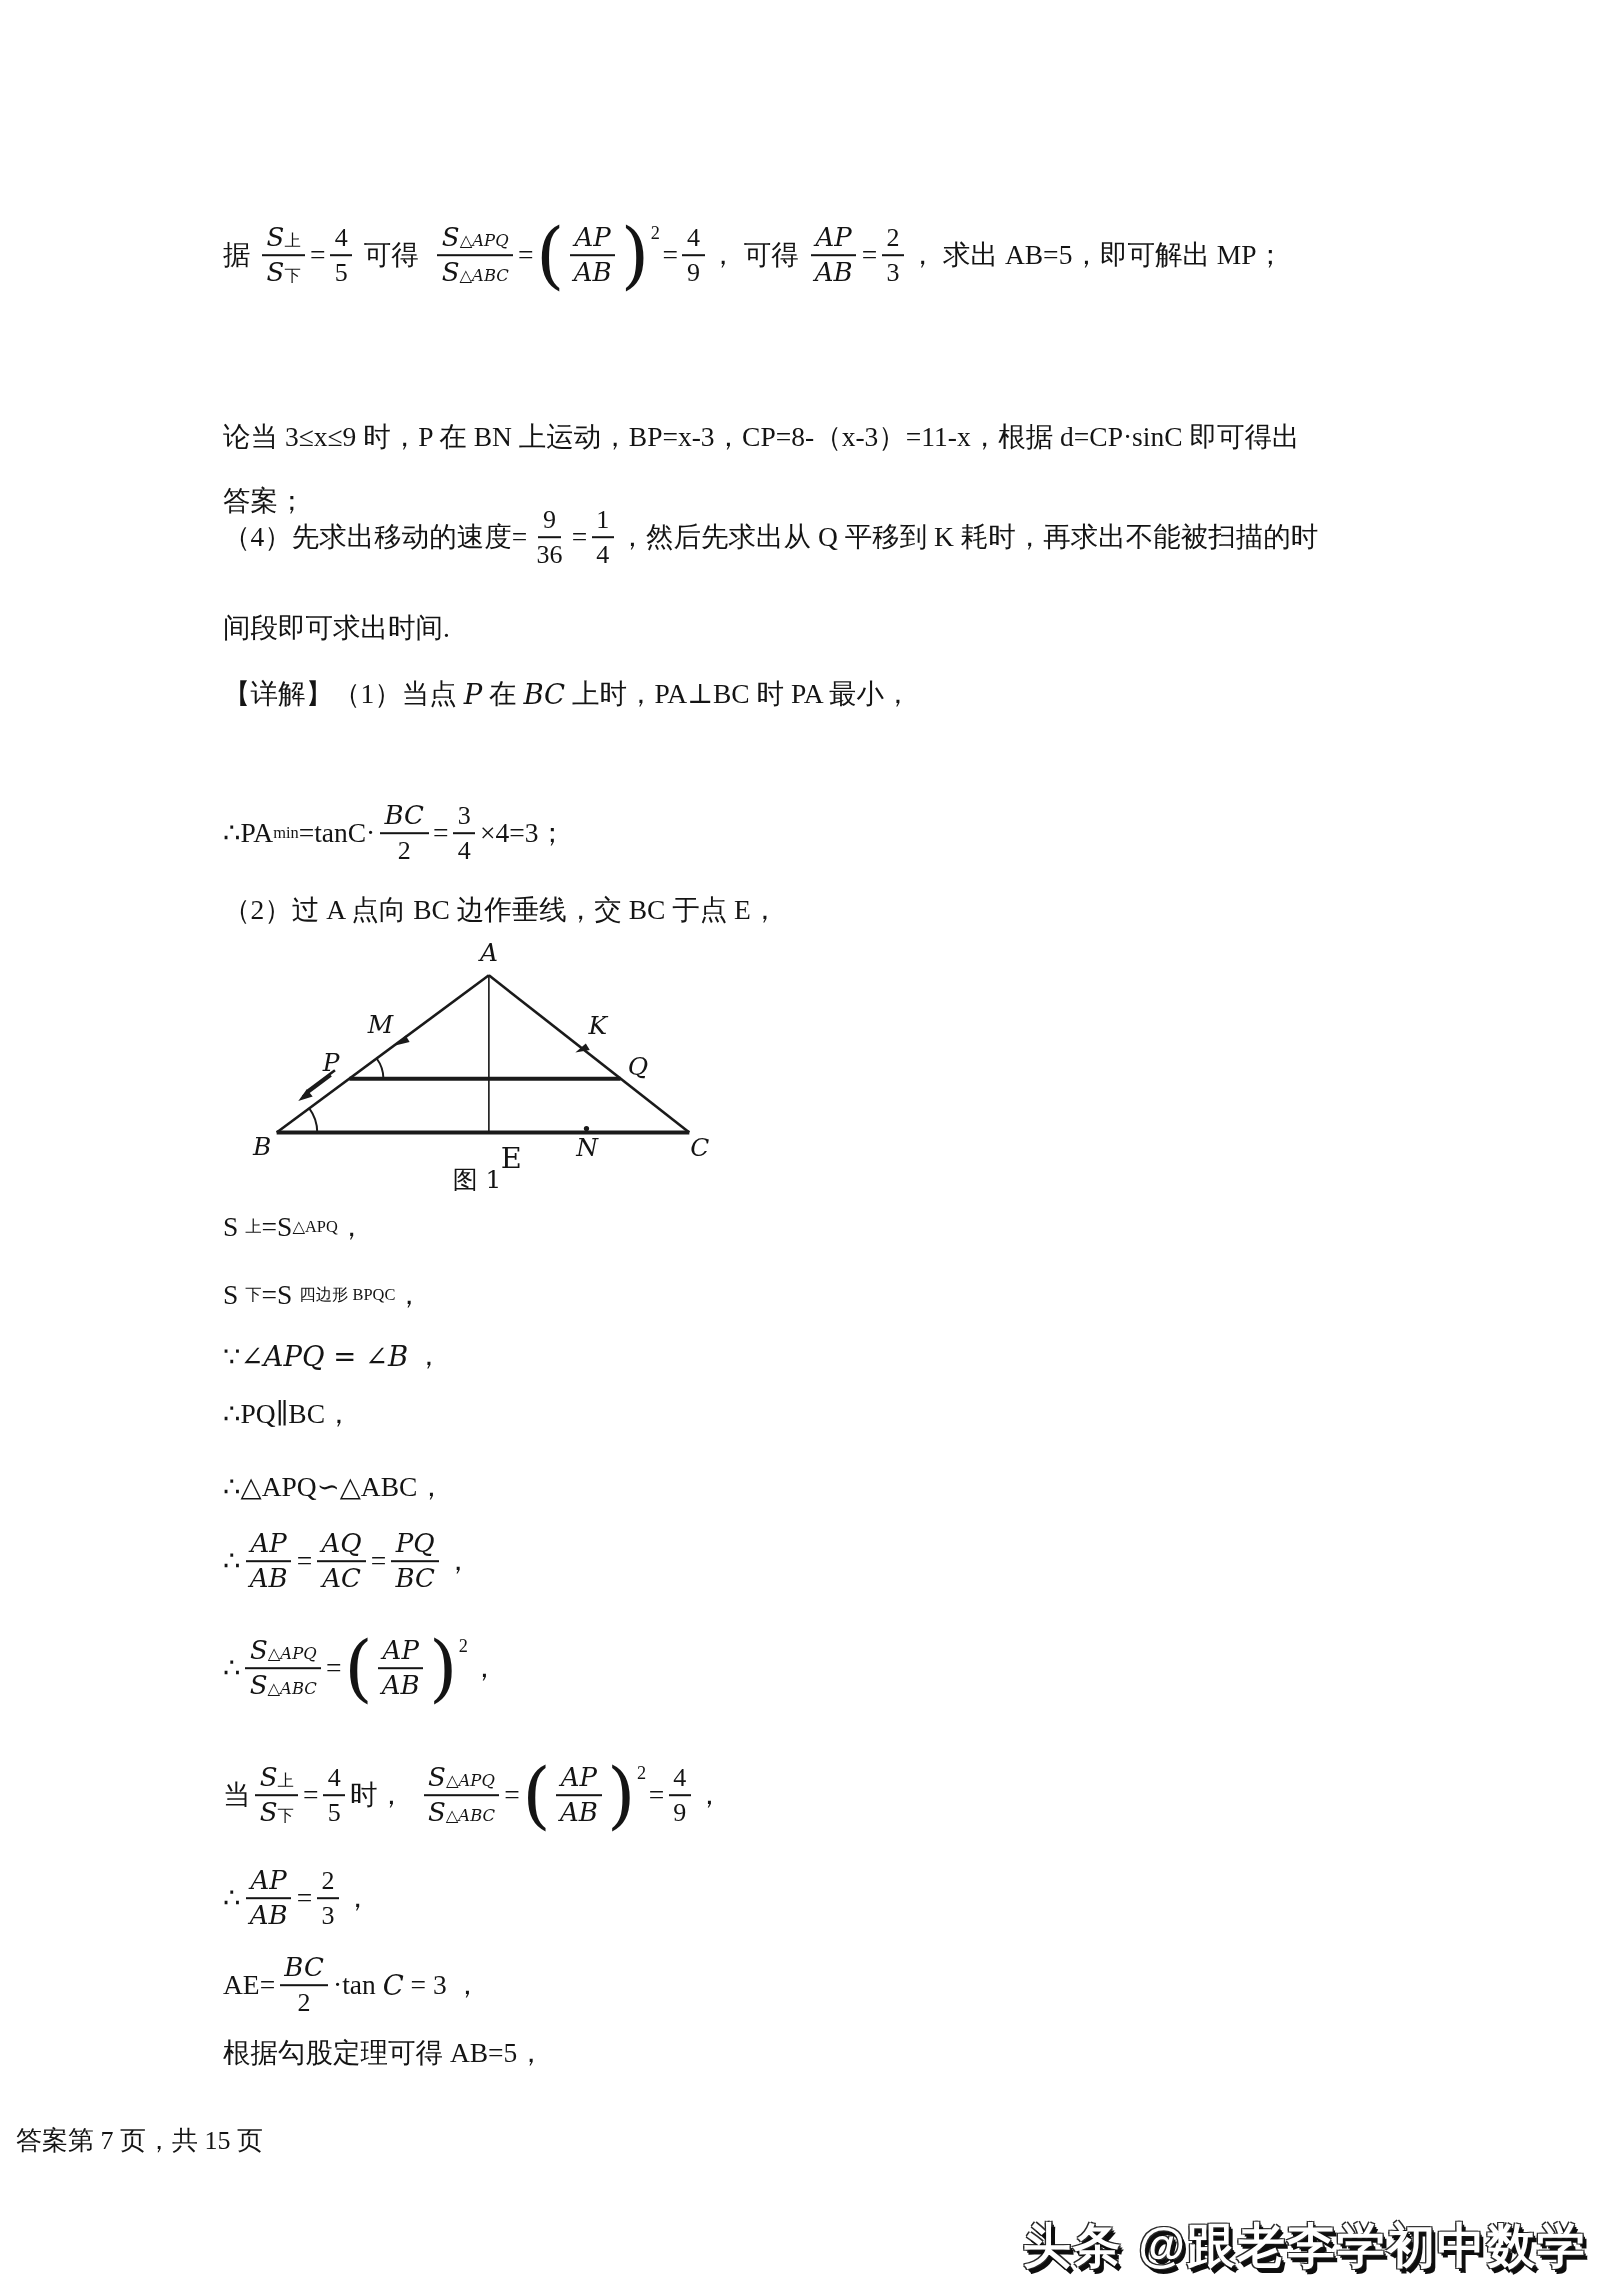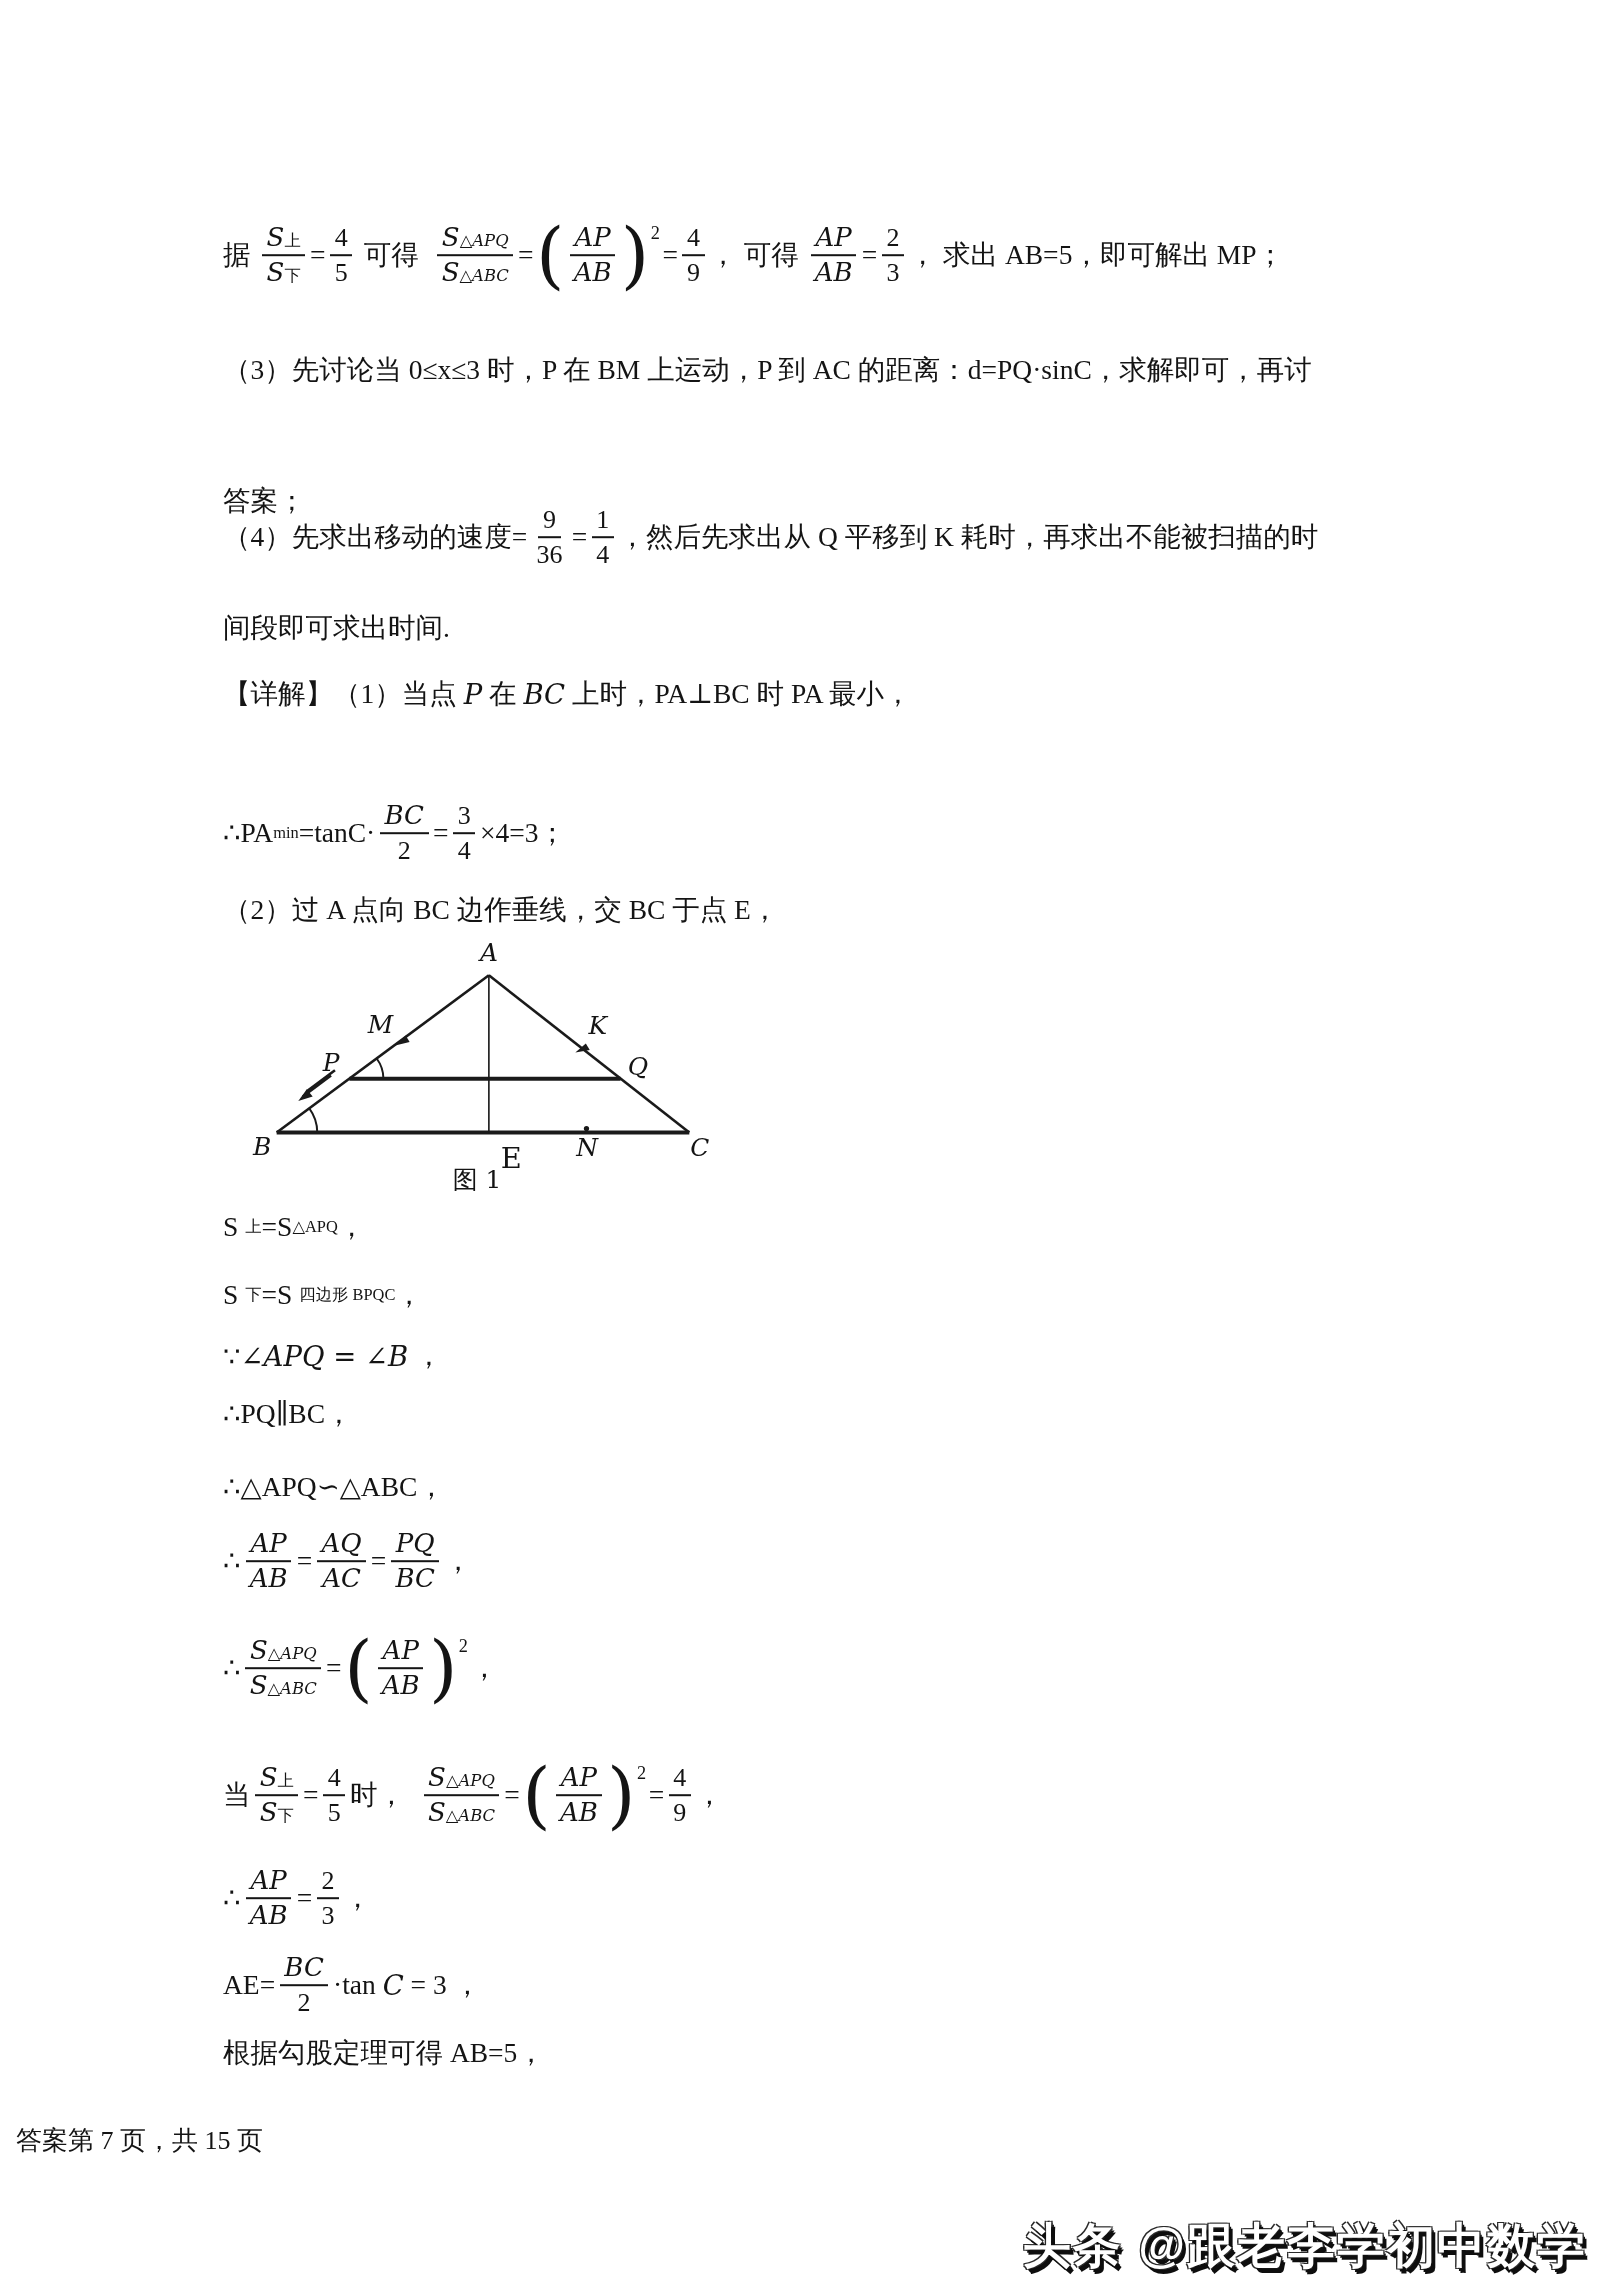--- a/index.html
+++ b/index.html
@@ -49,21 +49,21 @@
     <span class="pg"><span class="bp">(</span><span class="frac"><span class="n mi">AP</span><span class="d mi">AB</span></span><span class="bp">)</span><sup class="sup2">2</sup></span>
     <span class="t">=</span>
     <span class="frac"><span class="n">4</span><span class="d">9</span></span>
     <span class="t">， 可得 </span>
     <span class="frac"><span class="n mi">AP</span><span class="d mi">AB</span></span>
     <span class="t">=</span>
     <span class="frac"><span class="n">2</span><span class="d">3</span></span>
     <span class="t">， 求出 AB=5，即可解出 MP；</span>
   </div>
 
-  <div class="line" style="top:370px"><span class="t">（3）先讨论当 0≤x≤3 时，P 在 BM 上运动，P 到 AC 的距离：d=PQ·sinC，求解即可，再讨</span></div>
+  <div class="line" style="top:437px"><span class="t">论当 3≤x≤9 时，P 在 BN 上运动，BP=x-3，CP=8-（x-3）=11-x，根据 d=CP·sinC 即可得出</span></div>
   <div class="line" style="top:501px"><span class="t">答案；</span></div>
 
   <div class="line" style="top:537px">
     <span class="t">（4）先求出移动的速度=</span>
     <span class="frac"><span class="n">9</span><span class="d">36</span></span>
     <span class="t">=</span>
     <span class="frac"><span class="n">1</span><span class="d">4</span></span>
     <span class="t">，然后先求出从 Q 平移到 K 耗时，再求出不能被扫描的时</span>
   </div>
   <div class="line" style="top:628px"><span class="t">间段即可求出时间.</span></div>

